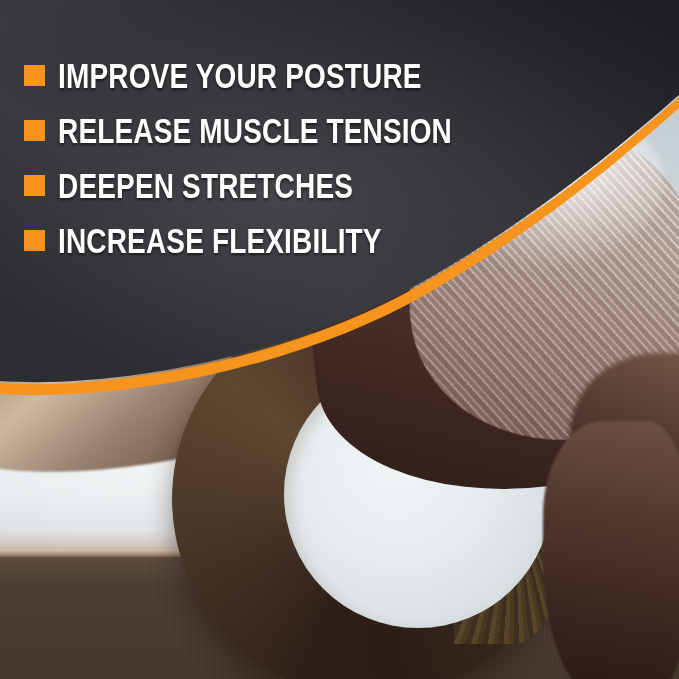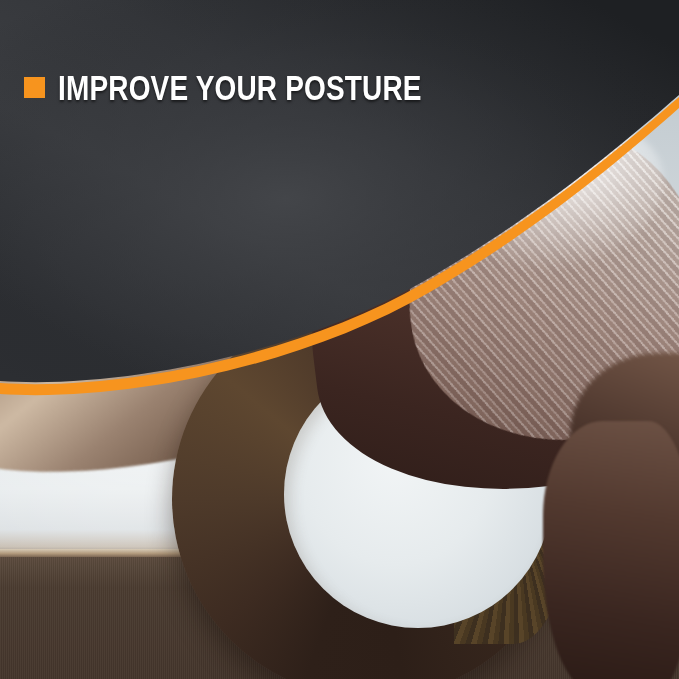--- a/index.html
+++ b/index.html
@@ -223,21 +223,21 @@
   .panel-svg {
     position: absolute;
     left: 0;
     top: 0;
   }
 
   
   .benefits {
     position: absolute;
     left: 0;
-    top: 16px;
+    top: 4px;
     width: 500px;
     padding: 44px 0 0 24px;
     box-sizing: border-box;
   }
   .benefit-row {
     display: flex;
     align-items: center;
     height: 55px;
   }
   .bullet {
@@ -312,18 +312,30 @@
   </div>
 
   <ul class="benefits" style="list-style:none;margin:0;">
 
     <li class="benefit-row">
       <span class="bullet"></span>
       <span class="benefit-text">IMPROVE YOUR POSTURE</span>
     </li>
 
 
-
-
+    <li class="benefit-row">
+      <span class="bullet"></span>
+      <span class="benefit-text">RELEASE MUSCLE TENSION</span>
+    </li>
+
+    <li class="benefit-row">
+      <span class="bullet"></span>
+      <span class="benefit-text">DEEPEN STRETCHES</span>
+    </li>
+
+    <li class="benefit-row">
+      <span class="bullet"></span>
+      <span class="benefit-text">INCREASE FLEXIBILITY</span>
+    </li>
 
   </ul>
 
 </div>
 
 </body></html>

